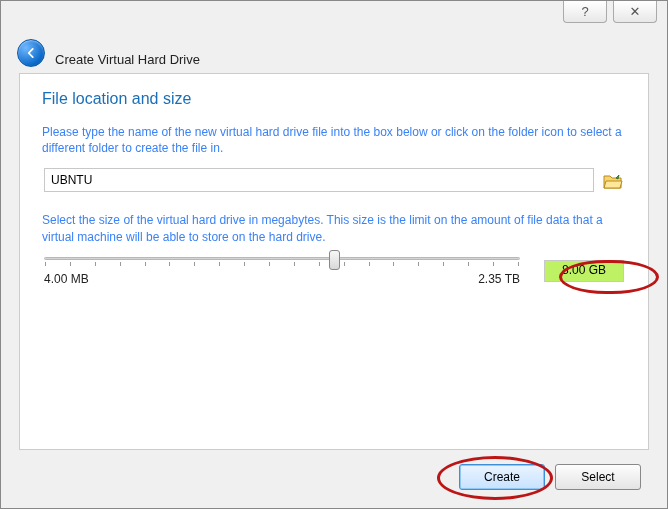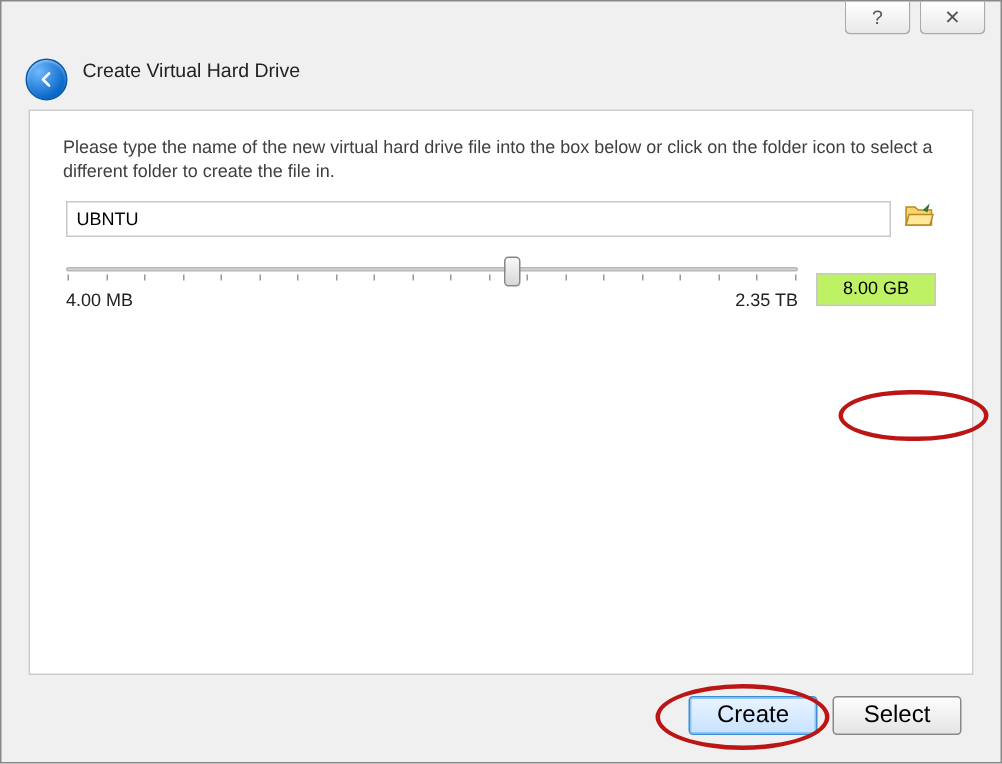--- a/index.html
+++ b/index.html
@@ -32,21 +32,21 @@
       font-size: 13px;
       color: #555;
       cursor: pointer;
     }
     .titlebar-btn + .titlebar-btn { margin-left: 6px; }
     .header-row {
       position: absolute;
       top: 38px;
       left: 16px;
       display: flex;
-      align-items: flex-start;
+      align-items: flex-end;
       gap: 10px;
     }
     .back-btn {
       width: 28px;
       height: 28px;
       border-radius: 50%;
       background: radial-gradient(circle at 30% 30%, #6fb8ff, #0a68c8 70%, #044a94);
       border: 1px solid #0a5aa8;
       display: flex;
       align-items: center;
@@ -70,27 +70,27 @@
       padding: 16px 22px;
     }
     .section-title {
       color: #1a6fb8;
       font-size: 16px;
       font-weight: normal;
       margin-bottom: 16px;
     }
     .desc {
       font-size: 12px;
-      color: #404040;
+      color: #3b82f6;
       margin-bottom: 12px;
       line-height: 1.35;
     }
     .file-row {
       display: flex;
-      align-items: flex-start;
+      align-items: flex-end;
       gap: 8px;
       margin-bottom: 20px;
       padding: 0 2px;
     }
     .file-input {
       flex: 1;
       border: 1px solid #c8c8c8;
       background: #fff;
       height: 24px;
       padding: 2px 6px;
@@ -101,21 +101,21 @@
       width: 22px;
       height: 20px;
       cursor: pointer;
       display: flex;
       align-items: center;
       justify-content: center;
     }
     .slider-row {
       display: flex;
       align-items: center;
-      gap: 12px;
+      gap: 24px;
       margin-top: 8px;
       padding: 0 2px;
     }
     .slider-wrap { flex: 1; position: relative; }
     .slider-track {
       height: 3px;
       background: #d4d4d4;
       border: 1px solid #b8b8b8;
       border-radius: 2px;
       position: relative;
@@ -165,21 +165,21 @@
       display: flex;
       gap: 10px;
     }
     .btn {
       min-width: 86px;
       height: 26px;
       padding: 0 14px;
       border: 1px solid #888;
       border-radius: 3px;
       background: linear-gradient(#fdfdfd, #e4e4e4);
-      font-size: 16px;
+      font-size: 12px;
       font-family: inherit;
       cursor: pointer;
     }
     .btn.primary {
       background: linear-gradient(#eaf4ff, #c7e2ff);
       border: 1px solid #3d8fd6;
       box-shadow: 0 0 0 1px #8fc6f4 inset;
     }
     .highlight-oval {
       position: absolute;
@@ -217,31 +217,33 @@
 <div class="header-row">
   <div class="back-btn">
     <svg viewBox="0 0 24 24" fill="none" stroke="#fff" stroke-width="3" stroke-linecap="round" stroke-linejoin="round">
         <polyline points="15 5 8 12 15 19"></polyline>
       </svg>
   </div>
   <div class="window-title">Create Virtual Hard Drive</div>
 </div>
 
 <div class="content">
+  <div class="section-title">File location and size</div>
   <div class="desc">Please type the name of the new virtual hard drive file into the box below or click on the folder icon to select a different folder to create the file in.</div>
   <div class="file-row">
     <input class="file-input" type="text" value="UBNTU" style="">
     <div class="folder-btn">
       <svg width="20" height="18" viewBox="0 0 20 18">
         <path d="M1 3 L7 3 L9 5 L18 5 L18 15 L1 15 Z" fill="#f7d56e" stroke="#b88a1f" stroke-width="1"></path>
         <path d="M3 8 L19 8 L17 15 L1 15 Z" fill="#ffe89a" stroke="#b88a1f" stroke-width="1"></path>
         <path d="M13 5 L16 2 L15 6 Z" fill="#3a9a3a" stroke="#2a6a2a" stroke-width="0.8"></path>
       </svg>
     </div>
   </div>
+  <div class="desc">Select the size of the virtual hard drive in megabytes. This size is the limit on the amount of file data that a virtual machine will be able to store on the hard drive.</div>
   <div class="slider-row">
     <div class="slider-wrap">
       <div class="slider-track">
         <div class="slider-thumb"></div>
       </div>
       <div class="slider-ticks">
         <div class="tick"></div>
           <div class="tick"></div>
           <div class="tick"></div>
           <div class="tick"></div>

